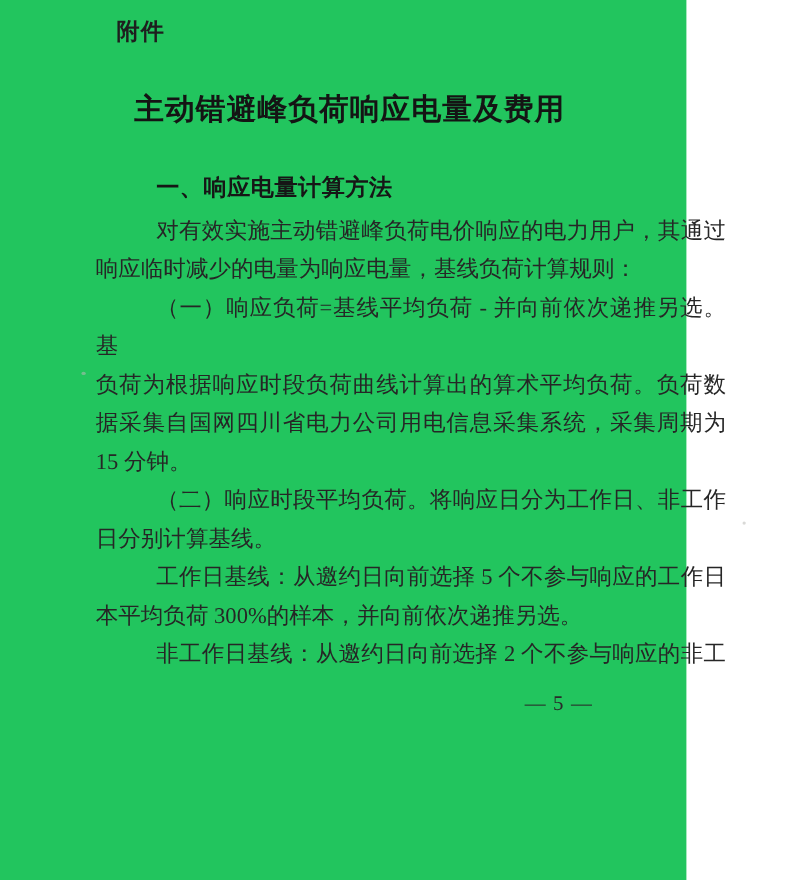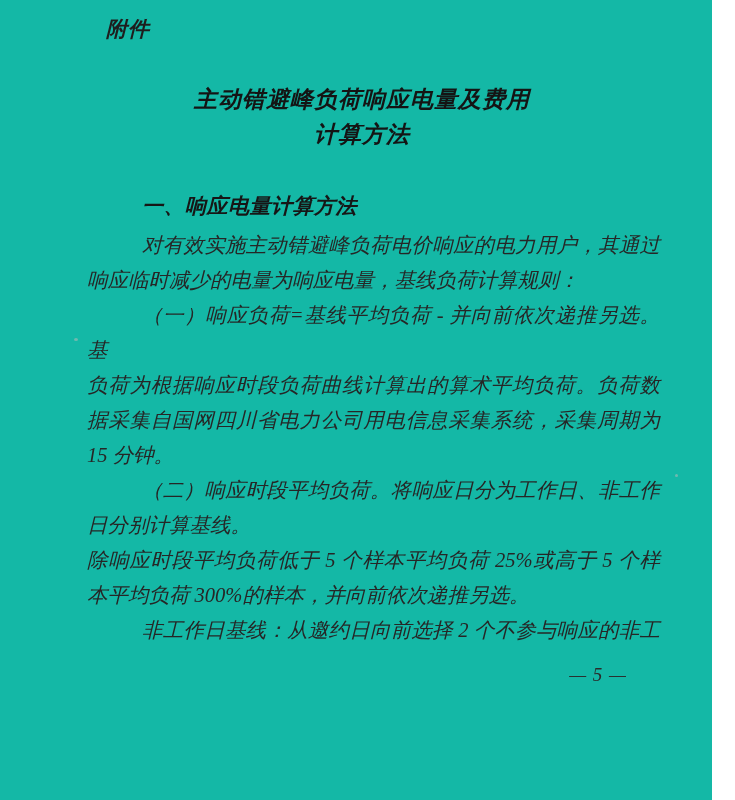--- a/index.html
+++ b/index.html
@@ -5,42 +5,41 @@
   html, body { margin: 0; padding: 0; }
   body {
     width: 735px; height: 800px;
     background: #ffffff;
     overflow: hidden;
     font-family: "Liberation Serif", "DejaVu Serif", serif;
     color: #232323;
     position: relative;
   }
   .page {
-    width: 712px; height: 800px;
-    background: #14b8a6;
+    width: 624px; height: 800px;
+    background: #22c55e;
     padding-top: 17px;
     box-sizing: border-box;
     position: relative;
-    font-style: italic;
   }
   .attachment {
     margin-left: 106px;
     font-family: "Liberation Sans", "DejaVu Sans", sans-serif;
     font-weight: 600;
     font-size: 21px;
     line-height: 24px;
     color: #1e1e1e;
     letter-spacing: 1px;
   }
   .title-block {
     margin: 41px 75px 0 87px;
     text-align: center;
   }
   .title-line {
-    font-size: 23px;
+    font-size: 27px;
     line-height: 35px;
     font-weight: bold;
     color: #141414;
     letter-spacing: 1px;
   }
   .section-heading {
     margin: 39px 75px 0 87px;
     padding-left: 55px;
     font-family: "Liberation Sans", "DejaVu Sans", sans-serif;
     font-weight: 700;
@@ -82,21 +81,20 @@
 </style>
 </head>
 <body>
 
 <div class="page">
 
   <div class="attachment">附件</div>
 
   <div class="title-block">
     <div class="title-line">主动错避峰负荷响应电量及费用</div>
-    <div class="title-line">计算方法</div>
   </div>
 
   <div class="section-heading">一、响应电量计算方法</div>
 
   <div class="body-text">
 
     <div>
       <div class="line ind full">对有效实施主动错避峰负荷电价响应的电力用户，其通过</div>
       <div class="line">响应临时减少的电量为响应电量，基线负荷计算规则：</div>
     </div>
@@ -108,21 +106,21 @@
       <div class="line full">据采集自国网四川省电力公司用电信息采集系统，采集周期为</div>
       <div class="line">15 分钟。</div>
     </div>
 
     <div>
       <div class="line ind full">（二）响应时段平均负荷。将响应日分为工作日、非工作</div>
       <div class="line">日分别计算基线。</div>
     </div>
 
     <div>
-      <div class="line full">除响应时段平均负荷低于 5 个样本平均负荷 25%或高于 5 个样</div>
+      <div class="line ind full">工作日基线：从邀约日向前选择 5 个不参与响应的工作日</div>
       <div class="line">本平均负荷 300%的样本，并向前依次递推另选。</div>
     </div>
 
     <div>
       <div class="line ind full">非工作日基线：从邀约日向前选择 2 个不参与响应的非工</div>
     </div>
 
   </div>
 
   <div class="page-number">— 5 —</div>

